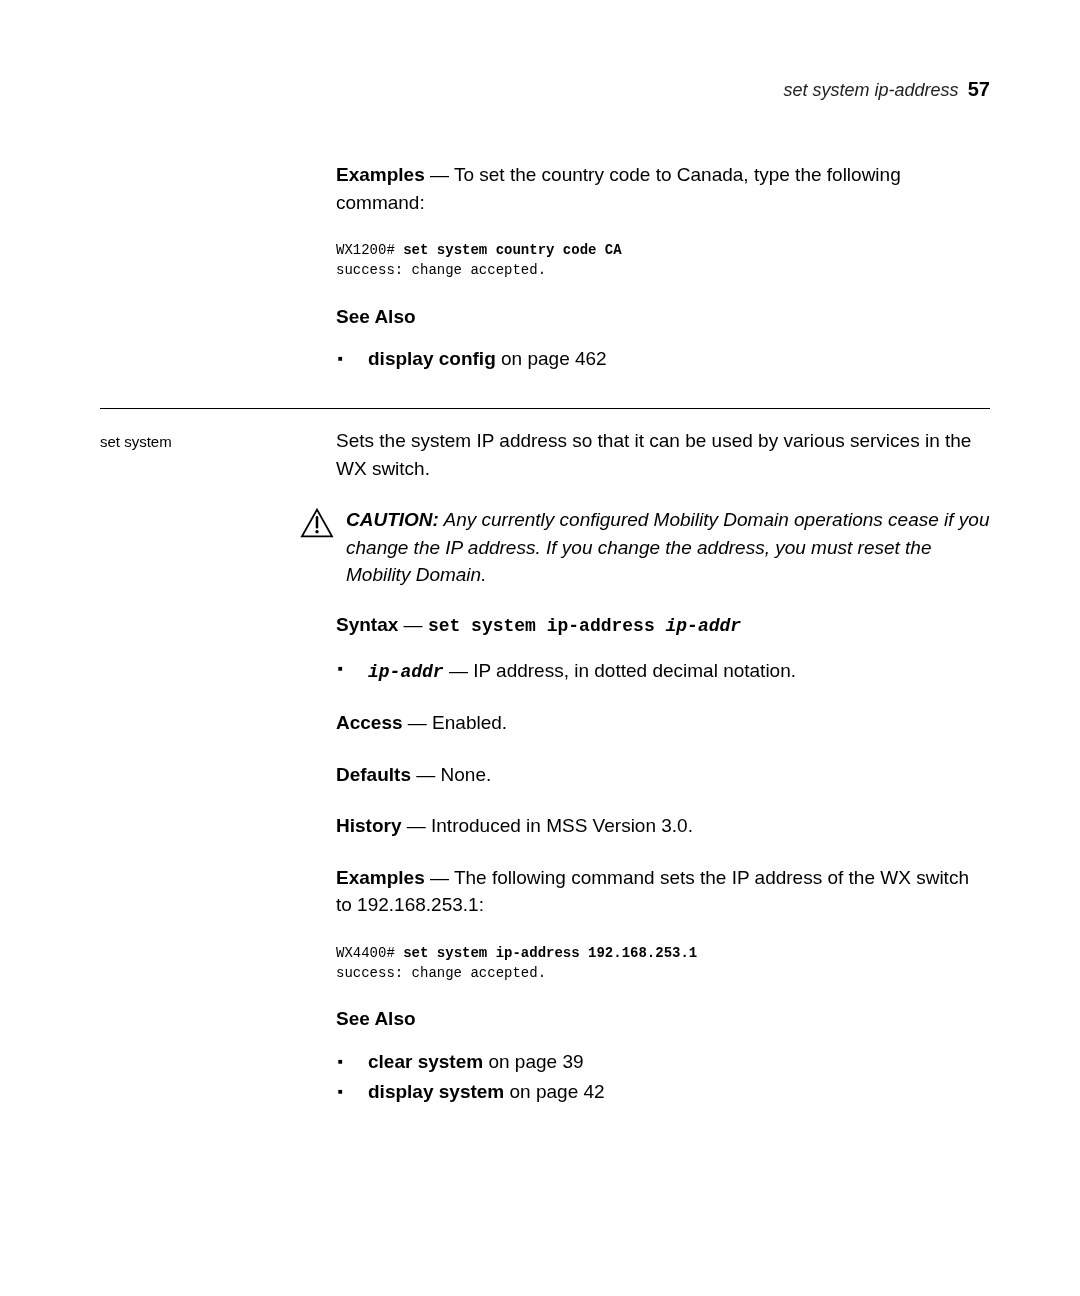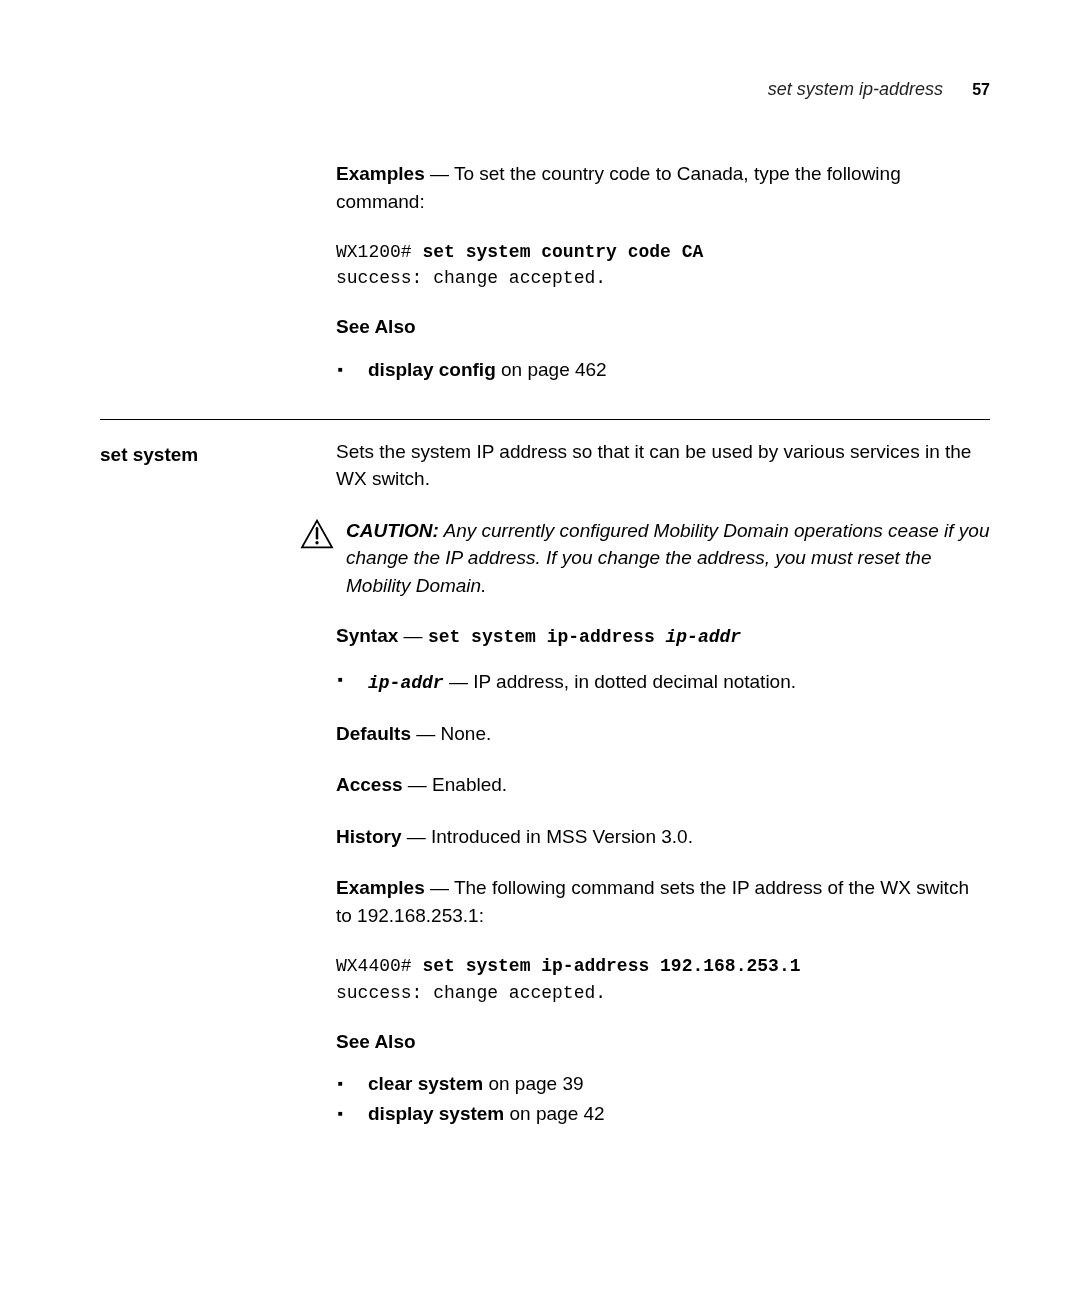--- a/index.html
+++ b/index.html
@@ -17,50 +17,50 @@
       text-align: right;
       margin-bottom: 60px;
     }
     .header .title {
       font-style: italic;
       font-size: 18px;
       color: #222;
     }
     .header .page {
       font-weight: bold;
-      font-size: 16px;
-      margin-left: 24px;
+      font-size: 20px;
+      margin-left: 4px;
     }
     .content {
       display: grid;
       grid-template-columns: 220px 1fr;
       column-gap: 16px;
     }
     .sidebar {
-      font-weight: bold;
-      font-size: 19px;
+      font-weight: normal;
+      font-size: 15px;
       line-height: 1.4;
       padding-top: 4px;
     }
     .main {
       padding-left: 0;
     }
     .section {
       margin-bottom: 24px;
       line-height: 1.45;
     }
     .section.tight {
       margin-bottom: 18px;
     }
     .bold { font-weight: bold; }
     .italic { font-style: italic; font-weight: bold; }
     .mono { font-family: "Courier New", Courier, monospace; font-size: 18px; }
     .code-block {
       font-family: "Courier New", Courier, monospace;
-      font-size: 18px;
+      font-size: 14px;
       line-height: 1.45;
       margin-bottom: 22px;
     }
     .bullet-list {
       list-style: none;
       padding-left: 22px;
     }
     .bullet-list li {
       position: relative;
       padding-left: 10px;
@@ -157,25 +157,25 @@
 
     <div class="section tight syntax-line">
       <span class="bold">Syntax</span><span> — </span><span class="mono bold">set system ip-address </span><span class="mono italic">ip-addr</span>
     </div>
 
     <ul class="bullet-list section">
       <li><span class="mono italic">ip-addr</span><span> — IP address, in dotted decimal notation.</span></li>
     </ul>
 
     <div class="section">
-      <span class="bold">Defaults</span><span> — None.</span>
+      <span class="bold">Access</span><span> — Enabled.</span>
     </div>
 
     <div class="section">
-      <span class="bold">Access</span><span> — Enabled.</span>
+      <span class="bold">Defaults</span><span> — None.</span>
     </div>
 
     <div class="section">
       <span class="bold">History</span><span> — Introduced in MSS Version 3.0.</span>
     </div>
 
     <div class="section">
       <span class="bold">Examples</span><span> — The following command sets the IP address of the WX switch to 192.168.253.1:</span>
     </div>
 

